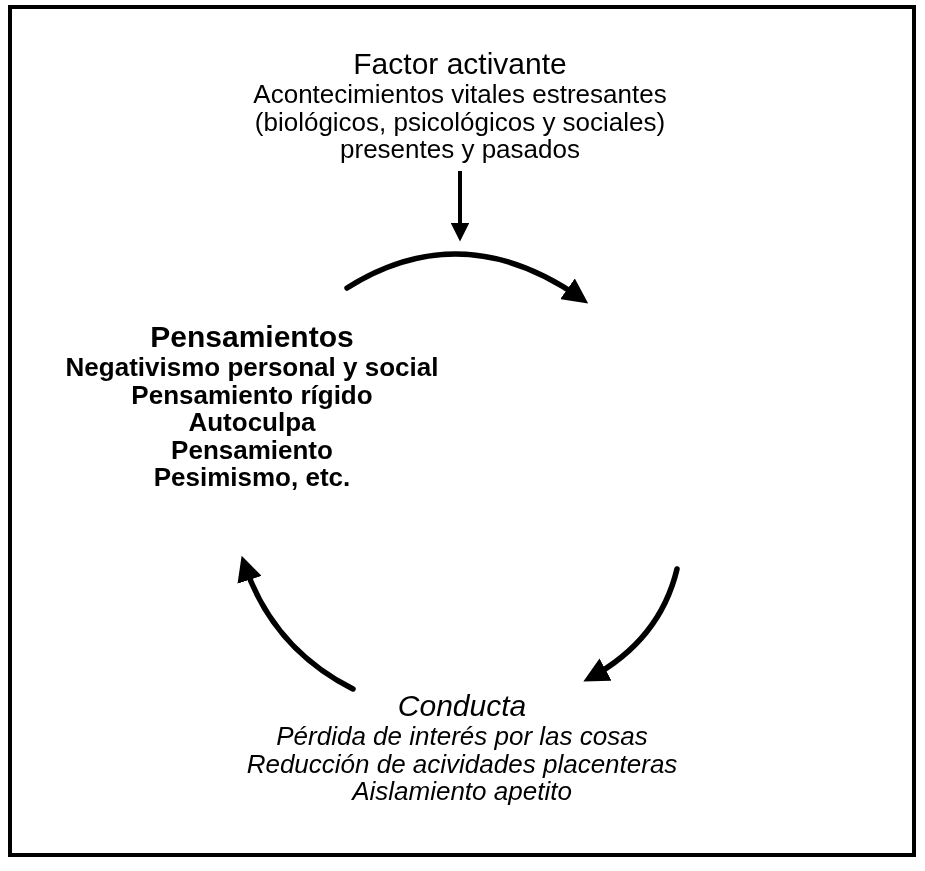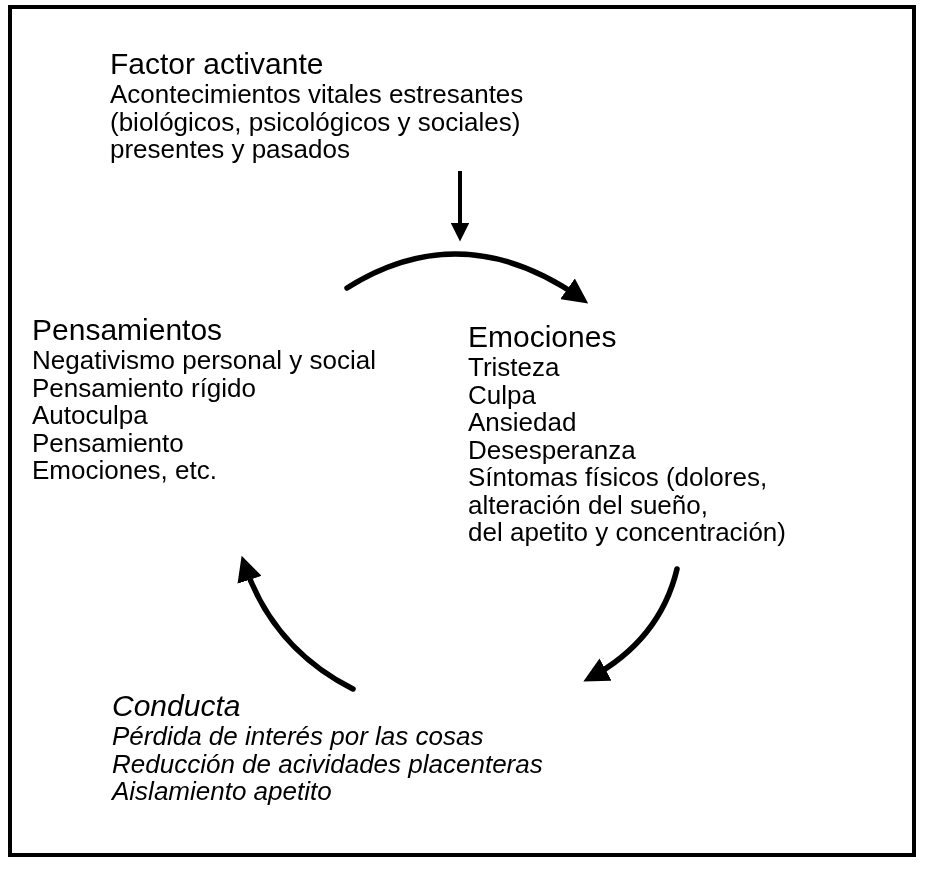--- a/index.html
+++ b/index.html
@@ -25,21 +25,21 @@
     border: 4px solid #000000;
     box-sizing: border-box;
   }
   .arrows {
     position: absolute;
     left: 0;
     top: 0;
   }
   .block {
     position: absolute;
-    text-align: left;
+    text-align: center;
     white-space: nowrap;
   }
   .block .title {
     font-size: 30px;
     line-height: 34px;
   }
   .block .line {
     font-size: 26px;
     line-height: 27.5px;
   }
@@ -63,39 +63,29 @@
     <path d="M353,689 Q272,648 244,563" fill="none" stroke="#000000" stroke-width="5.5" stroke-linecap="round" marker-end="url(#ah)"></path>
   </svg>
 
   <div class="block" style="left:110px; top:47px; width:700px;">
     <div class="title">Factor activante</div>
     <div class="line">Acontecimientos vitales estresantes</div>
     <div class="line">(biológicos, psicológicos y sociales)</div>
     <div class="line">presentes y pasados</div>
   </div>
 
-  <div class="block" style="left:32px; top:313px; width:440px;">
+  <div class="block" style="left:32px; top:320px; width:440px;font-weight:bold;">
     <div class="title">Pensamientos</div>
     <div class="line">Negativismo personal y social</div>
     <div class="line">Pensamiento rígido</div>
     <div class="line">Autoculpa</div>
     <div class="line">Pensamiento</div>
-    <div class="line">Emociones, etc.</div>
+    <div class="line">Pesimismo, etc.</div>
   </div>
 
-  <div class="block" style="left:468px; top:320px; width:440px;">
-    <div class="title">Emociones</div>
-    <div class="line">Tristeza</div>
-    <div class="line">Culpa</div>
-    <div class="line">Ansiedad</div>
-    <div class="line">Desesperanza</div>
-    <div class="line">Síntomas físicos (dolores,</div>
-    <div class="line">alteración del sueño,</div>
-    <div class="line">del apetito y concentración)</div>
-  </div>
 
   <div class="block" style="left:112px; top:689px; width:700px;font-style:italic;">
     <div class="title">Conducta</div>
     <div class="line">Pérdida de interés por las cosas</div>
     <div class="line">Reducción de acividades placenteras</div>
     <div class="line">Aislamiento apetito</div>
   </div>
 
 </div>
 

